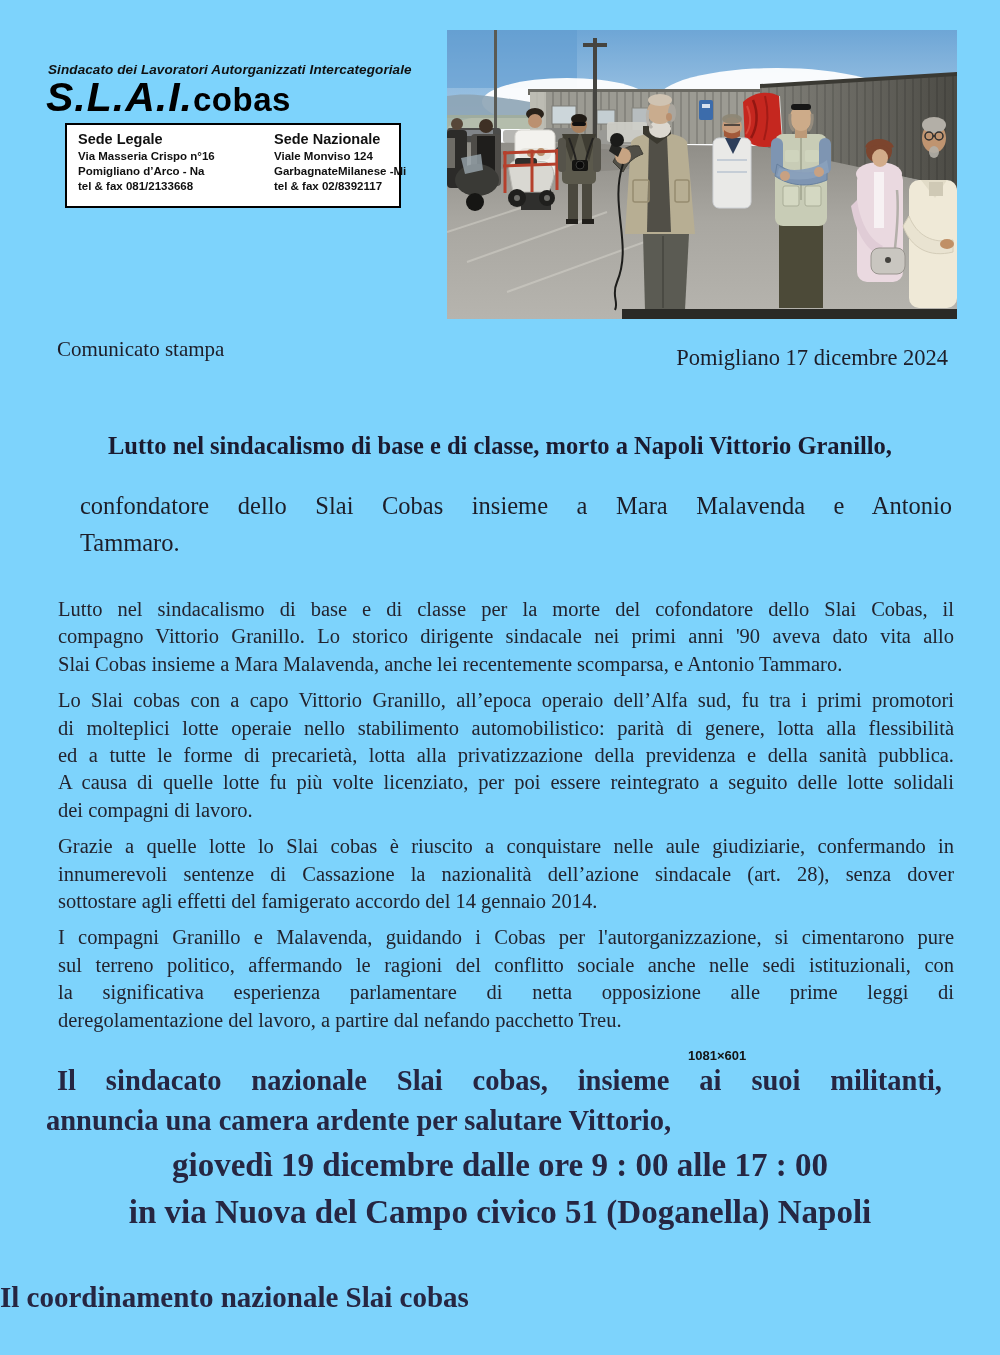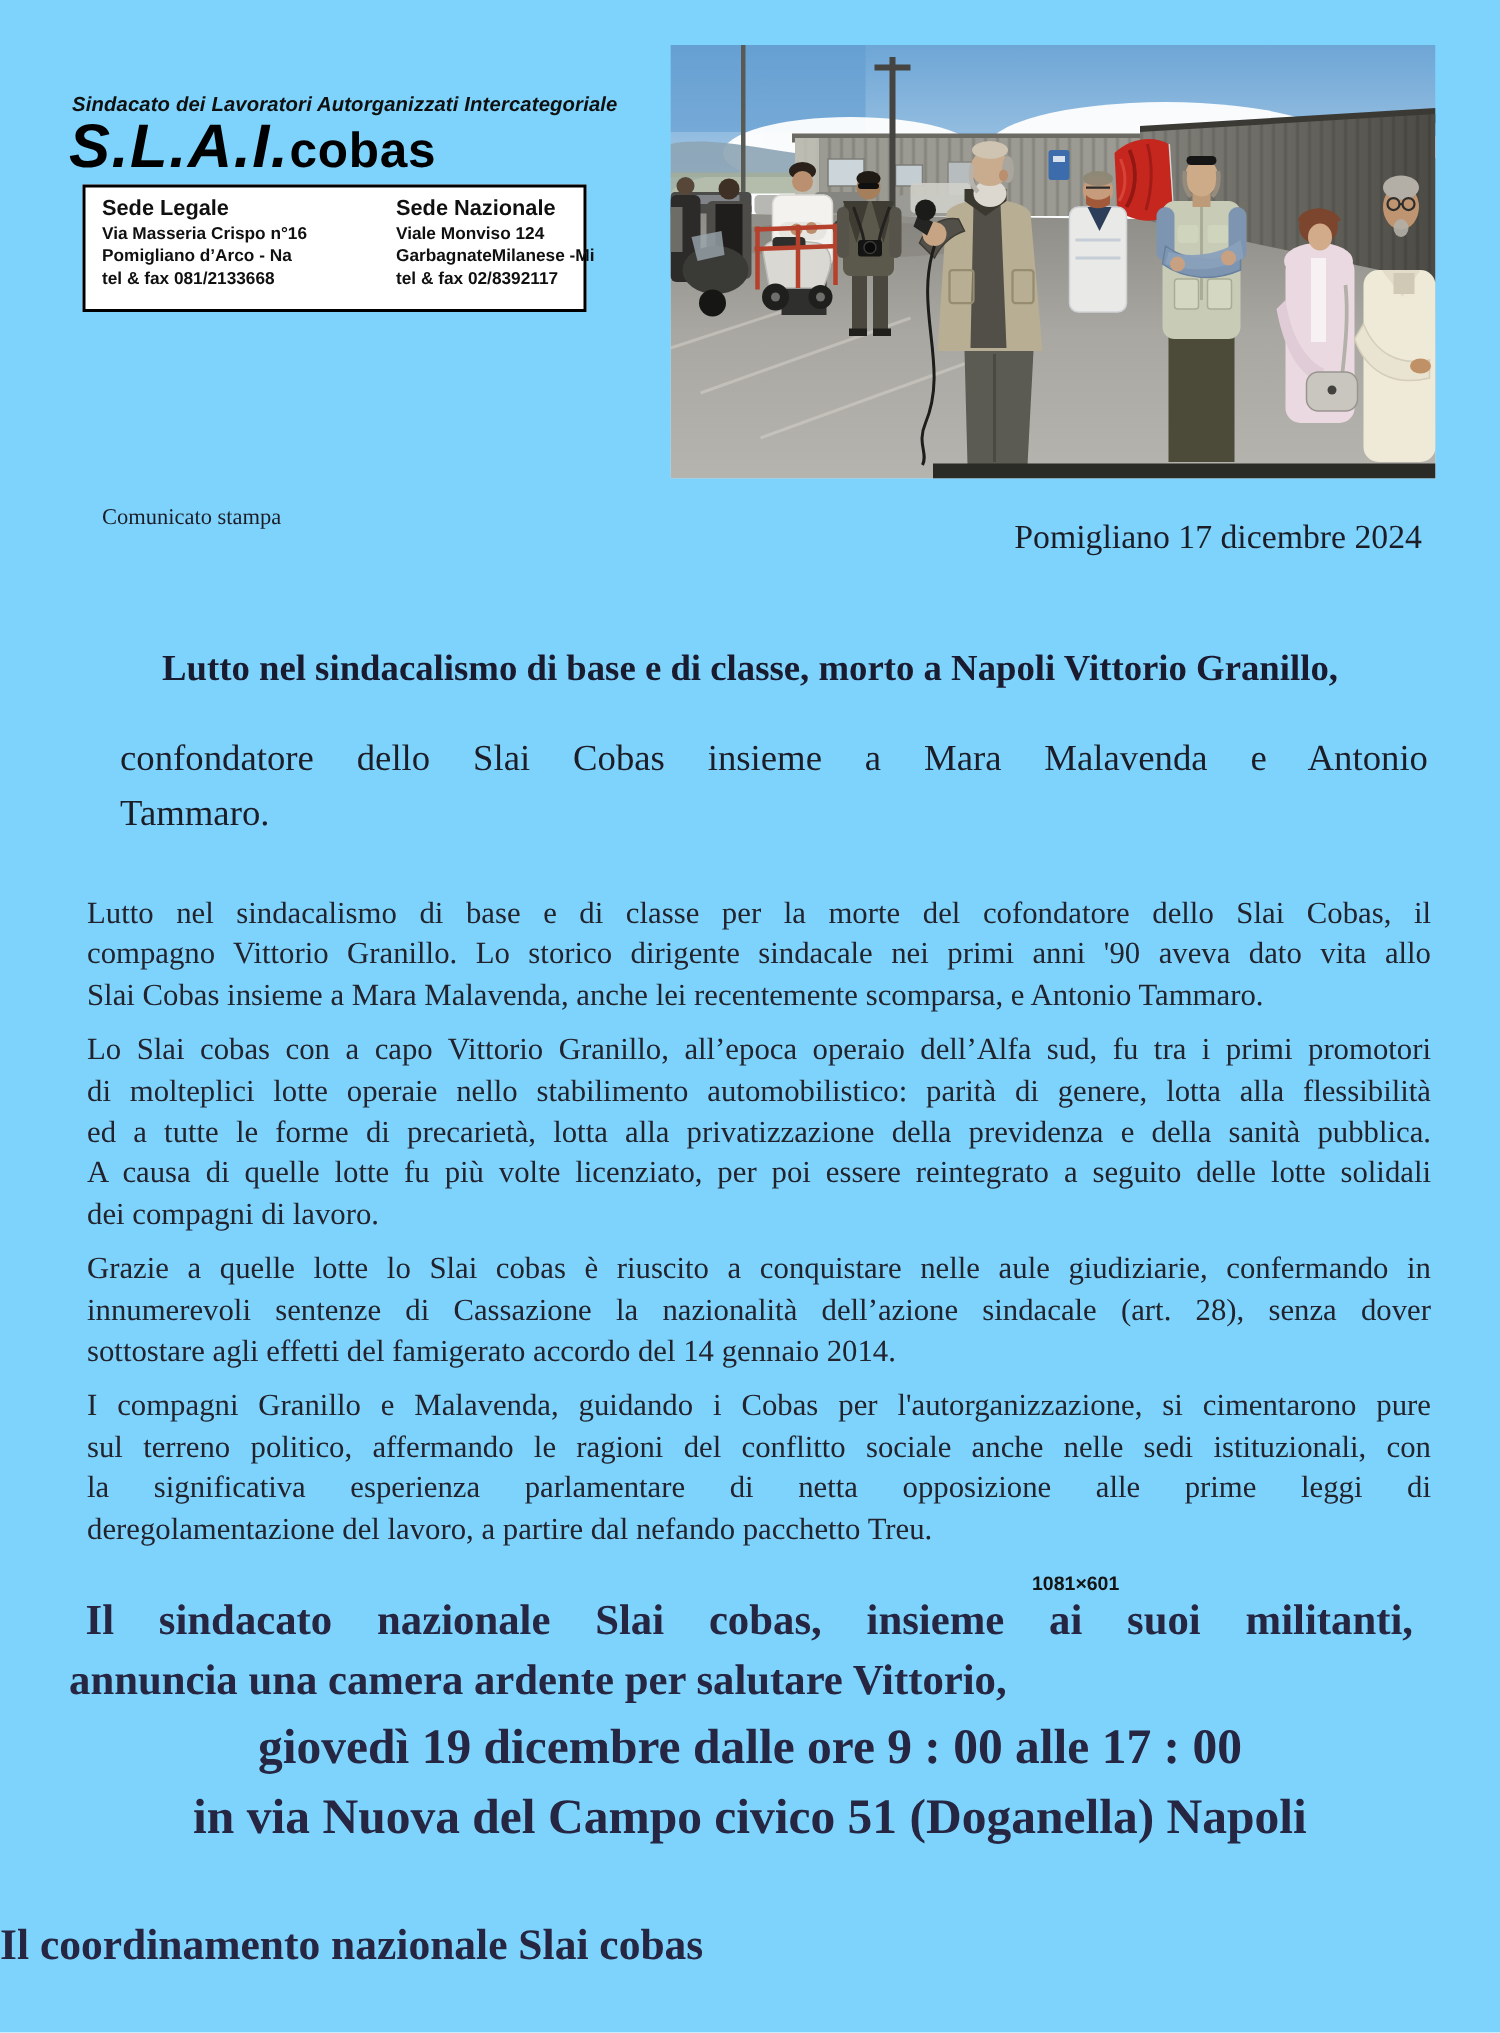--- a/index.html
+++ b/index.html
@@ -18,33 +18,33 @@
   .logo { position:absolute; left:46px; top:74px; white-space:nowrap; color:#000; }
   .logo .main {
     font-family:"Liberation Sans", sans-serif;
     font-weight:bold; font-style:italic; font-size:41px; letter-spacing:1px;
   }
   .logo .suffix {
     font-family:"Liberation Sans", sans-serif;
     font-weight:bold; font-size:33px; letter-spacing:.5px;
   }
   .addr-box {
-    position:absolute; left:55px; top:123px; width:336px; height:85px;
+    position:absolute; left:65px; top:123px; width:336px; height:85px;
     border:2px solid #000; background:#fff; display:flex; box-sizing:border-box;
     font-family:"Liberation Sans", sans-serif; color:#101010;
   }
   .addr-col { padding:5px 0 0 11px; box-sizing:border-box; }
   .addr-col.first { width:196px; flex:none; }
   .addr-title { font-weight:bold; font-size:14.5px; line-height:1.25; margin-bottom:1px; }
   .addr-lines div { font-weight:bold; font-size:11.5px; line-height:1.32; white-space:nowrap; }
   
   .photo { position:absolute; left:447px; top:30px; width:510px; height:289px; margin:0; }
   .photo svg { display:block; width:100%; height:100%; }
   
-  .comunicato { position:absolute; left:57px; top:337px; font-size:15px; color:#1d1d28;margin-left:11px; }
+  .comunicato { position:absolute; left:57px; top:337px; font-size:21px; color:#1d1d28; }
   .dateline  { position:absolute; right:52px; top:345px; font-size:22.5px; color:#1d1d28; }
   
   h1.headline {
     position:absolute; left:40px; right:40px; top:416px; margin:16px;
     text-align:center; font-weight:bold; font-size:24.5px; color:#1b1b30;
   }
   .subheadline {
     position:absolute; left:48px; right:48px; top:487px;
     font-size:24.5px; line-height:37px; color:#1d1d28;margin-left:32px;
   }

